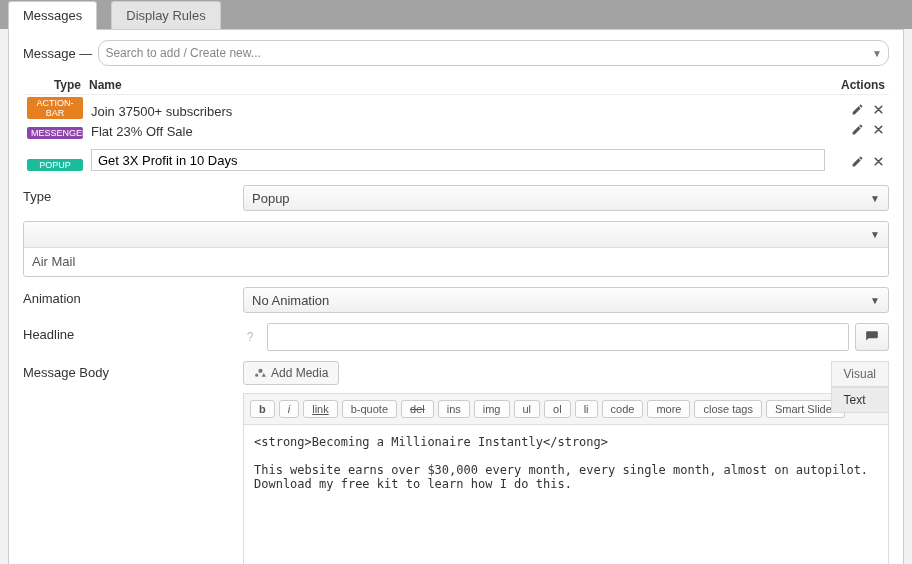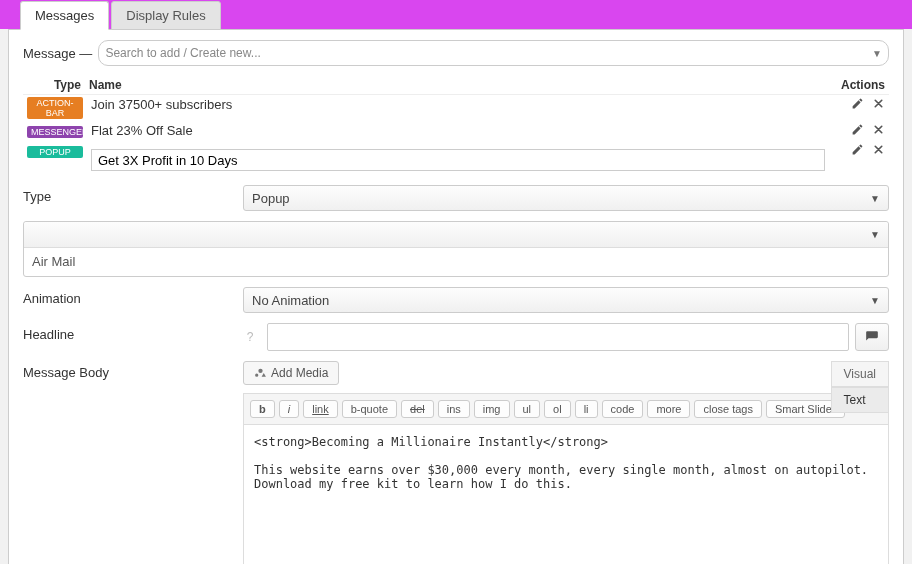--- a/index.html
+++ b/index.html
@@ -1,30 +1,30 @@
 <!DOCTYPE html>
 <html><head>
 <meta charset="utf-8">
 <style>
 * { box-sizing: border-box; margin: 0; padding: 0; }
 body { font-family: -apple-system, "Segoe UI", Arial, sans-serif; font-size: 13px; color: #444; background: #f1f1f1; width: 912px; height: 564px; overflow: hidden; }
-.tabs { display: flex; padding: 0 0 0 20px; background: #d946ef; }
+.tabs { display: flex; padding: 0 0 0 8px; background: #a3a3a3; gap: 12px; }
 .tab { padding: 6px 14px; border: 1px solid #ccc; background: #e4e4e4; color: #555; cursor: pointer; border-top-left-radius: 3px; border-top-right-radius: 3px; margin-right: 2px; position: relative; top: 1px; }
 .tab.active { background: #fff; border-bottom-color: #fff; color: #333; }
 .panel { background: #fff; border: 1px solid #ccc; margin: 0 8px 8px 8px; padding: 10px 14px 14px 14px; }
 .msgrow { display: flex; align-items: center; margin-bottom: 10px; }
 .msgrow label { font-size: 13px; color: #333; margin-right: 6px; }
 .searchbox { flex: 1; display: flex; align-items: center; border: 1px solid #ccc; border-radius: 10px; padding: 3px 6px; background: #fff; color: #888; font-size: 12px; height: 26px; position: relative; }
 .searchbox .caret { margin-left: auto; color: #777; font-size: 10px; }
 .table-wrap { margin: 0 0 12px 0; }
 .thead { display: flex; align-items: center; padding: 2px 4px; border-bottom: 1px solid #eee; }
 .th-type { width: 60px; text-align: right; font-weight: 600; font-size: 12px; color: #333; padding-right: 6px;}
 .th-name { flex: 1; font-weight: 600; font-size: 12px; color: #333; padding-left: 2px;}
 .th-actions { width: 60px; text-align: right; font-weight: 600; font-size: 12px; color: #333; }
-.trow { display: flex; align-items: flex-start; padding: 2px 4px; }
+.trow { display: flex; align-items: flex-end; padding: 2px 4px; }
 .badge { display: inline-block; font-size: 9px; color: #fff; padding: 1px 4px; border-radius: 2px; text-align: center; width: 56px; }
 .badge.action-bar { background: #e67e22; }
 .badge.messenger { background: #8e44ad; }
 .badge.popup { background: #1abc9c; }
 .td-type { width: 60px; text-align: right; padding-right: 4px; }
 .td-name { flex: 1; font-size: 13px; color: #333; padding-left: 4px; }
 .td-name.editing input { width: 100%; border: 1px solid #ccc; padding: 2px 6px; font-size: 13px; height: 22px; margin-top: 6px; }
 .td-actions { width: 60px; text-align: right; display: flex; justify-content: flex-end; gap: 8px; align-items: center; }
 .icon-btn { cursor: pointer; color: #555; }
 .icon-btn svg { width: 13px; height: 13px; }

